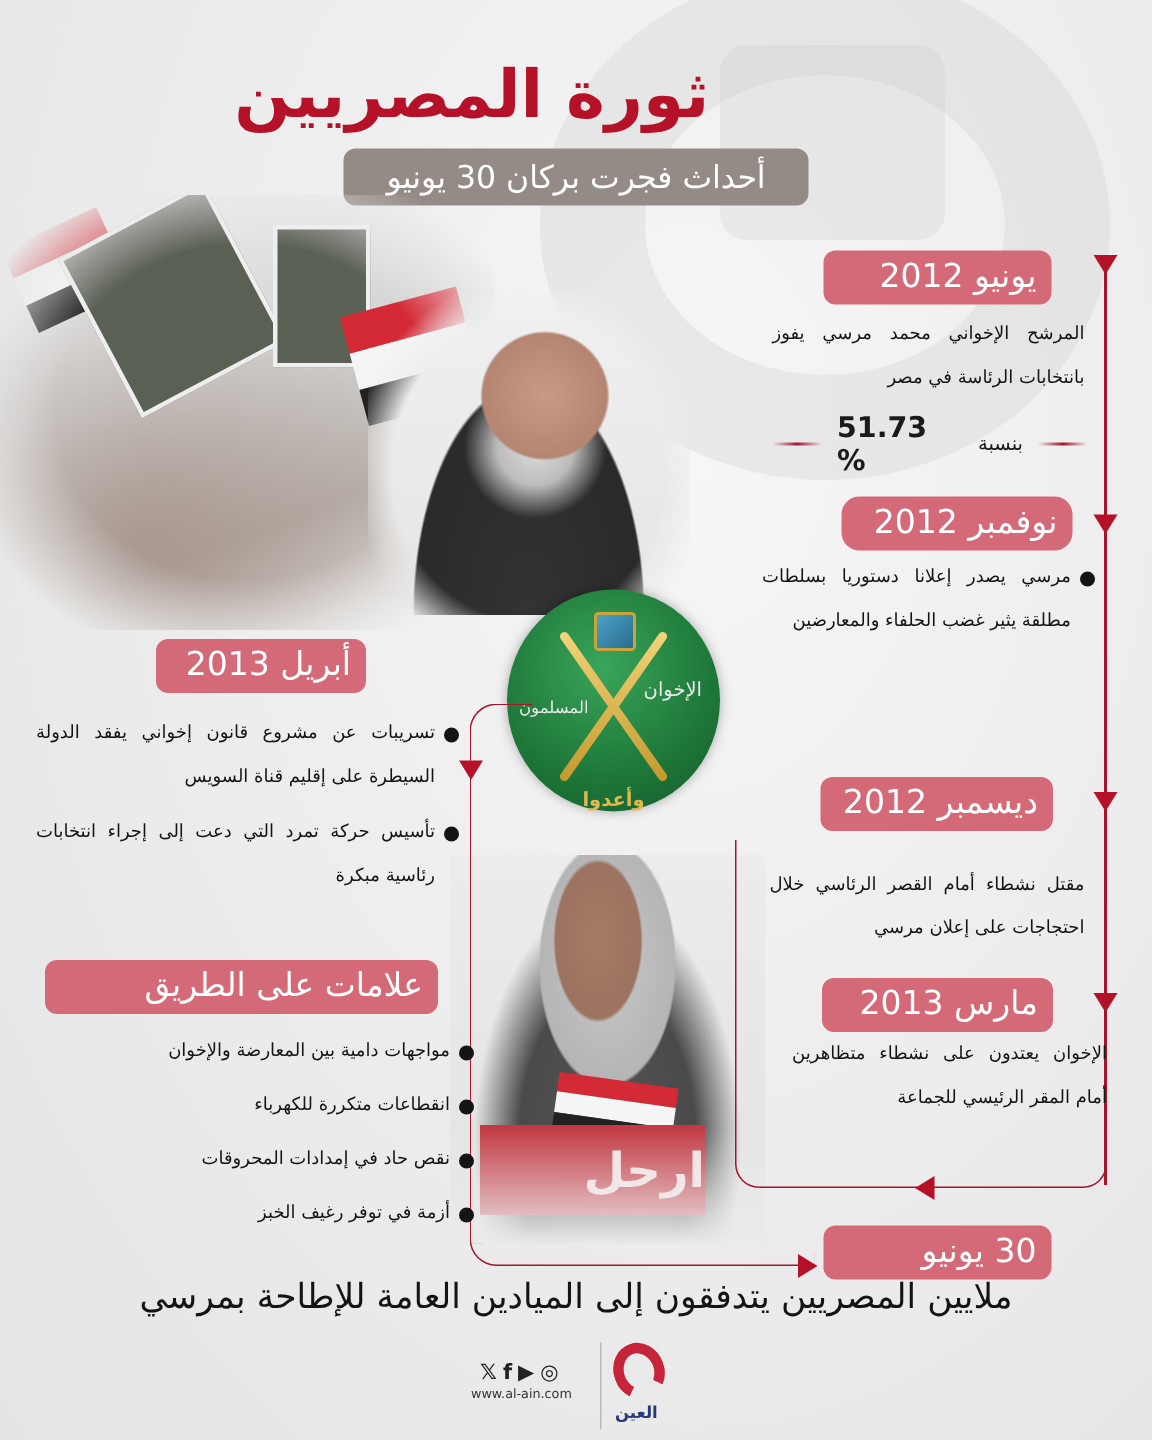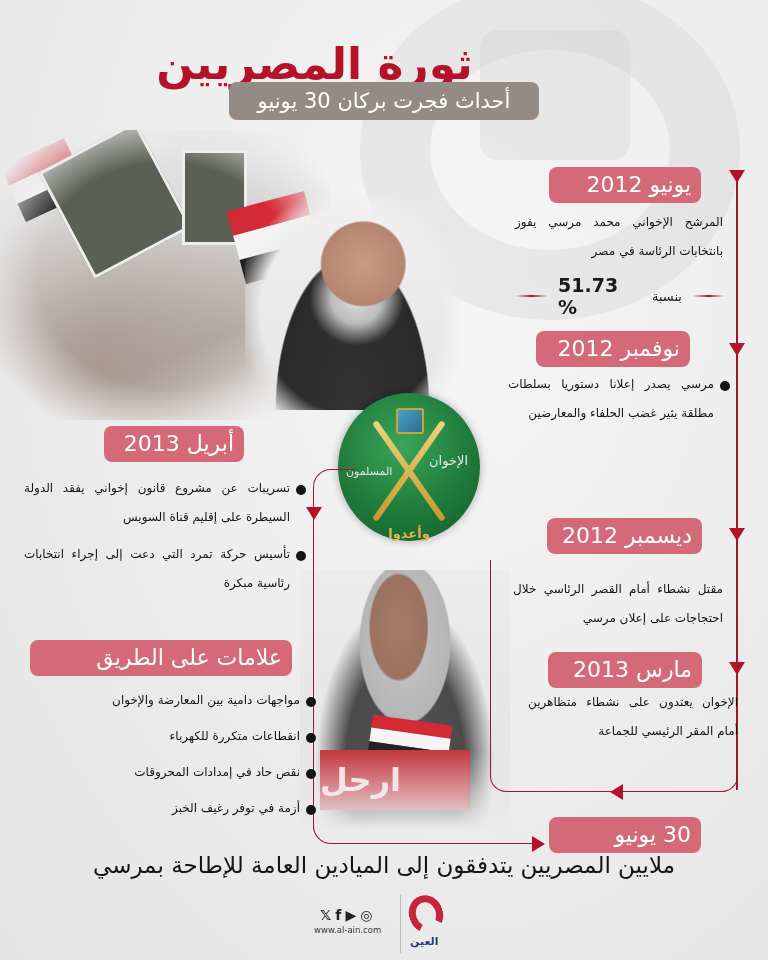--- a/index.html
+++ b/index.html
@@ -17,21 +17,21 @@
   }
   .bg-block {
     position: absolute; left: 480px; top: 30px; width: 150px; height: 130px;
     border-radius: 18px; background: rgba(200,200,200,0.25);
   }
   .title {
     position: absolute; top: 38px; left: 0; width: 629px; text-align: center;
     font-size: 44px; font-weight: bold; color: #b5122a;
   }
   .subtitle {
-    position: absolute; top: 82px; left: 229px; width: 310px; height: 38px;
+    position: absolute; top: 99px; left: 229px; width: 310px; height: 38px;
     border-radius: 8px; background: #958b86; color: #fff;
     font-size: 21px; text-align: center; line-height: 38px;
   }
 
   
   .photo { position: absolute; overflow: hidden; }
   .protest {
     left: 0; top: 130px; width: 330px; height: 290px;
     background:
       radial-gradient(ellipse at 30% 80%, rgba(160,140,130,0.7), transparent 55%),
@@ -81,21 +81,21 @@
       radial-gradient(ellipse at 47% 22%, #a47c66 0%, #9c7260 18%, transparent 19%),
       radial-gradient(ellipse at 50% 28%, #c7c7c7 0%, #b5b5b5 30%, transparent 31%),
       radial-gradient(ellipse at 50% 75%, #555 0%, #4a4a4a 40%, transparent 60%),
       linear-gradient(#ececec,#e2e2e2);
     -webkit-mask-image: linear-gradient(#000 70%, transparent 100%);
             mask-image: linear-gradient(#000 70%, transparent 100%);
   }
   .woman .sign {
     position: absolute; left: 20px; top: 180px; width: 150px; height: 60px;
     background: #c33a44; color: rgba(255,255,255,0.85); font-size: 32px; font-weight: bold;
-    text-align: left; line-height: 60px;
+    text-align: right; line-height: 60px;
   }
   .woman .wflag { left: 70px; top: 150px; width: 80px; height: 40px; transform: rotate(8deg); }
 
   
   .line { position: absolute; background: #a3152c; }
   .arrow-down {
     position: absolute; width: 0; height: 0;
     border-left: 8px solid transparent; border-right: 8px solid transparent; border-top: 13px solid #b5122a;
   }
   .arrow-right {
@@ -202,21 +202,21 @@
 <div class="block plain" style="left:515px;top:208px;width:208px;">
   <p class="p">المرشح الإخواني محمد مرسي يفوز بانتخابات الرئاسة في مصر</p>
 </div>
 <div class="pct-row">
   <span class="dash"></span>
   <span class="lbl">بنسبة</span>
   <span class="val">51.73 %</span>
   <span class="dash"></span>
 </div>
 
-<div class="badge" style="left:536px;top:331px;width:154px;">نوفمبر 2012</div>
+<div class="badge" style="left:561px;top:331px;width:154px;border-radius:12px;">نوفمبر 2012</div>
 <div class="block" style="left:508px;top:370px;width:222px;">
   <div class="item">مرسي يصدر إعلانا دستوريا بسلطات مطلقة يثير غضب الحلفاء والمعارضين</div>
 </div>
 
 <div class="badge" style="left:547px;top:518px;width:155px;">ديسمبر 2012</div>
 <div class="block plain" style="left:513px;top:555px;width:210px;margin-top:20px;">
   <p class="p">مقتل نشطاء أمام القصر الرئاسي خلال احتجاجات على إعلان مرسي</p>
 </div>
 
 <div class="badge" style="left:548px;top:652px;width:154px;">مارس 2013</div>

